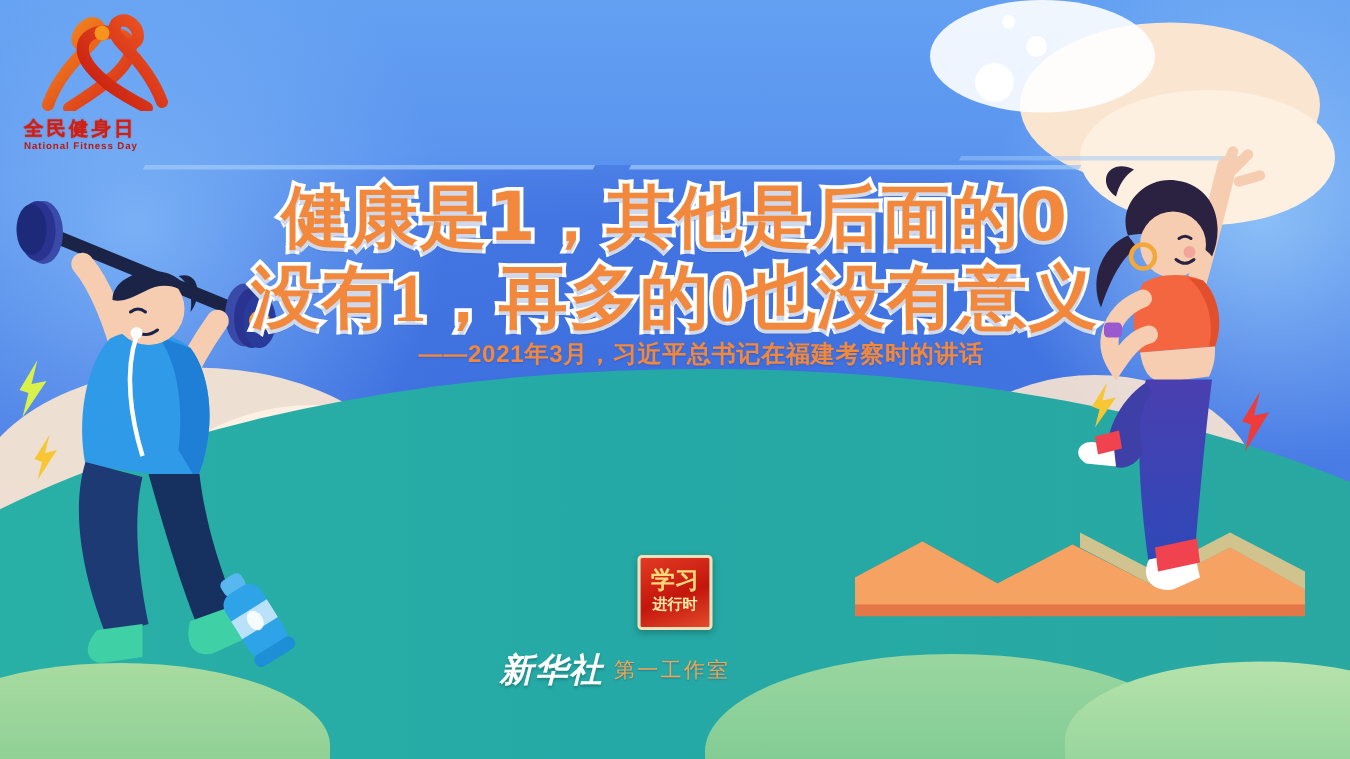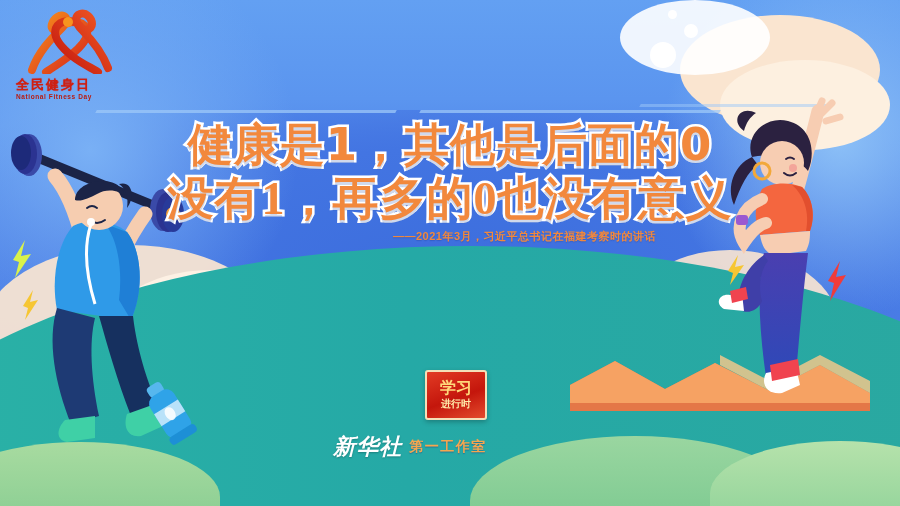--- a/index.html
+++ b/index.html
@@ -116,48 +116,48 @@
     -webkit-text-stroke:5px #ffffff;
     paint-order:stroke fill;
     text-shadow:0 3px 0 rgba(40,80,170,.22);
     white-space:nowrap;
   }
   .hl.l1{font-size:45px;}
   .hl.l2{font-size:45px;}
   .hl.l3{font-size:46px;font-family:Liberation Serif, serif;}
   .attrib{
     margin-top:6px;text-align:center;padding-right:120px;
-    font-size:11px;color:#f2883c;font-weight:bold;letter-spacing:.5px;
+    font-size:16px;color:#f2883c;font-weight:bold;letter-spacing:.5px;
     text-shadow:0 1px 1px rgba(30,60,150,.3);
     white-space:nowrap;
   }
   .attrib-wrap{width:900px;text-align:right;padding-right:124px;}
 
   
   .badge{
-    position:absolute;left:425px;top:370px;width:62px;height:50px;
+    position:absolute;left:425px;top:370px;width:50px;height:50px;
     background:linear-gradient(160deg,#e23b24 0%,#c4160c 55%,#e34b2c 100%);
     border-radius:3px;border:2px solid #f4e0b8;
     box-shadow:0 2px 5px rgba(0,0,0,.25);
     display:flex;flex-direction:column;align-items:center;justify-content:center;
     overflow:hidden;
   }
   .badge-t1{font-size:16px;color:#ffd87a;font-weight:bold;line-height:18px;letter-spacing:0;}
   .badge-t2{font-size:10px;color:#ffe9a8;font-weight:bold;line-height:14px;letter-spacing:0;}
 
   
   .credit{position:absolute;left:0;top:432px;width:788px;text-align:center;
     display:flex;align-items:center;justify-content:center;gap:7px;padding-left:32px;}
   .credit-xh{
     font-family:"Liberation Serif","DejaVu Serif",serif;
     font-size:22px;color:#ffffff;font-weight:bold;font-style:italic;
     letter-spacing:1px;text-shadow:0 1px 2px rgba(0,0,0,.25);
   }
   .credit-studio{
-    font-size:14px;color:#f6a64e;font-weight:bold;letter-spacing:1.5px;
+    font-size:14px;color:#f6a64e;font-weight:normal;letter-spacing:1.5px;
     text-shadow:0 1px 1px rgba(20,50,140,.4);
   }
 
   
   .athlete-left{position:absolute;left:-5px;top:128px;width:250px;height:330px;}
   .athlete-right{position:absolute;right:30px;top:95px;width:170px;height:380px;}
 
   .waterbottle{position:absolute;left:142px;bottom:62px;width:60px;height:70px;transform:rotate(-32deg);}
 </style>
 </head>

